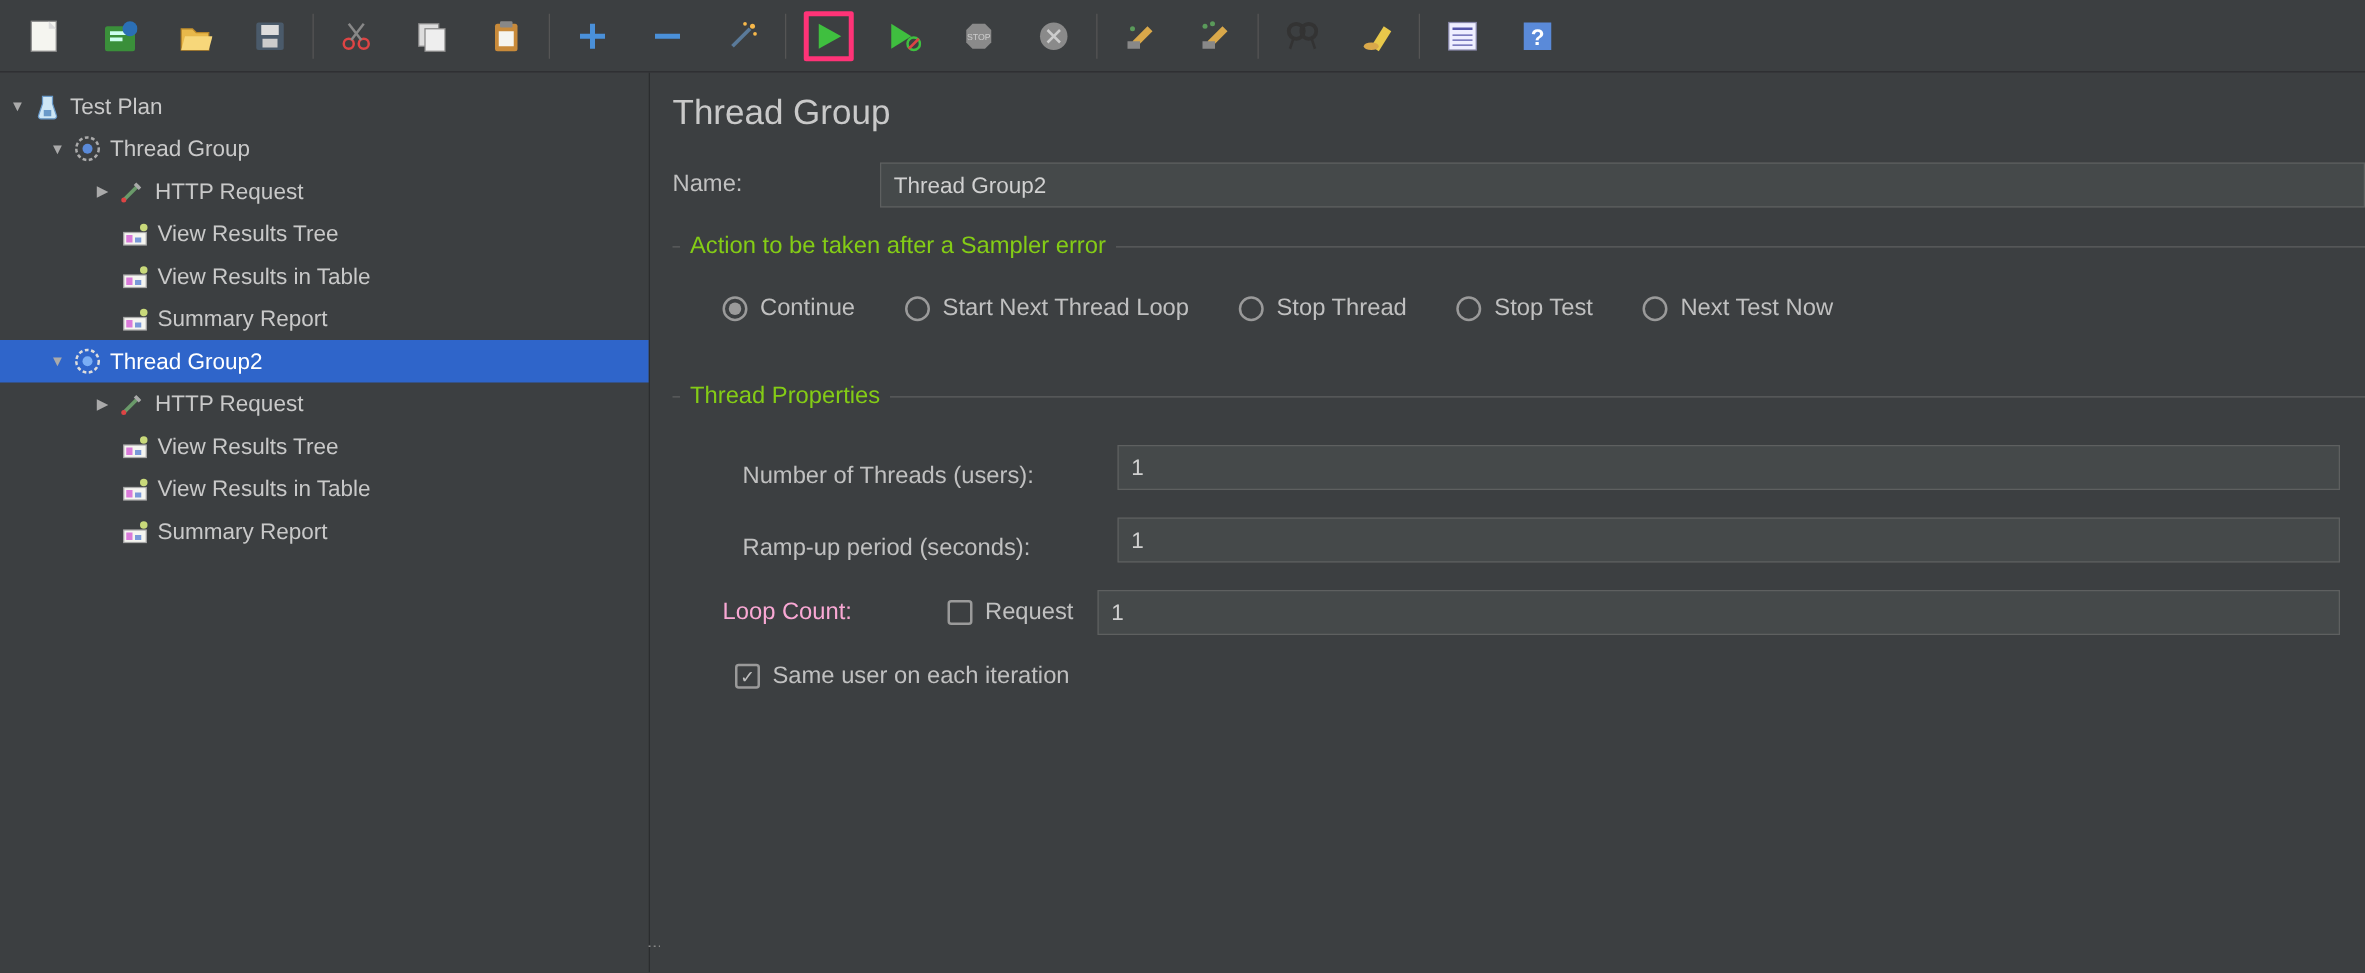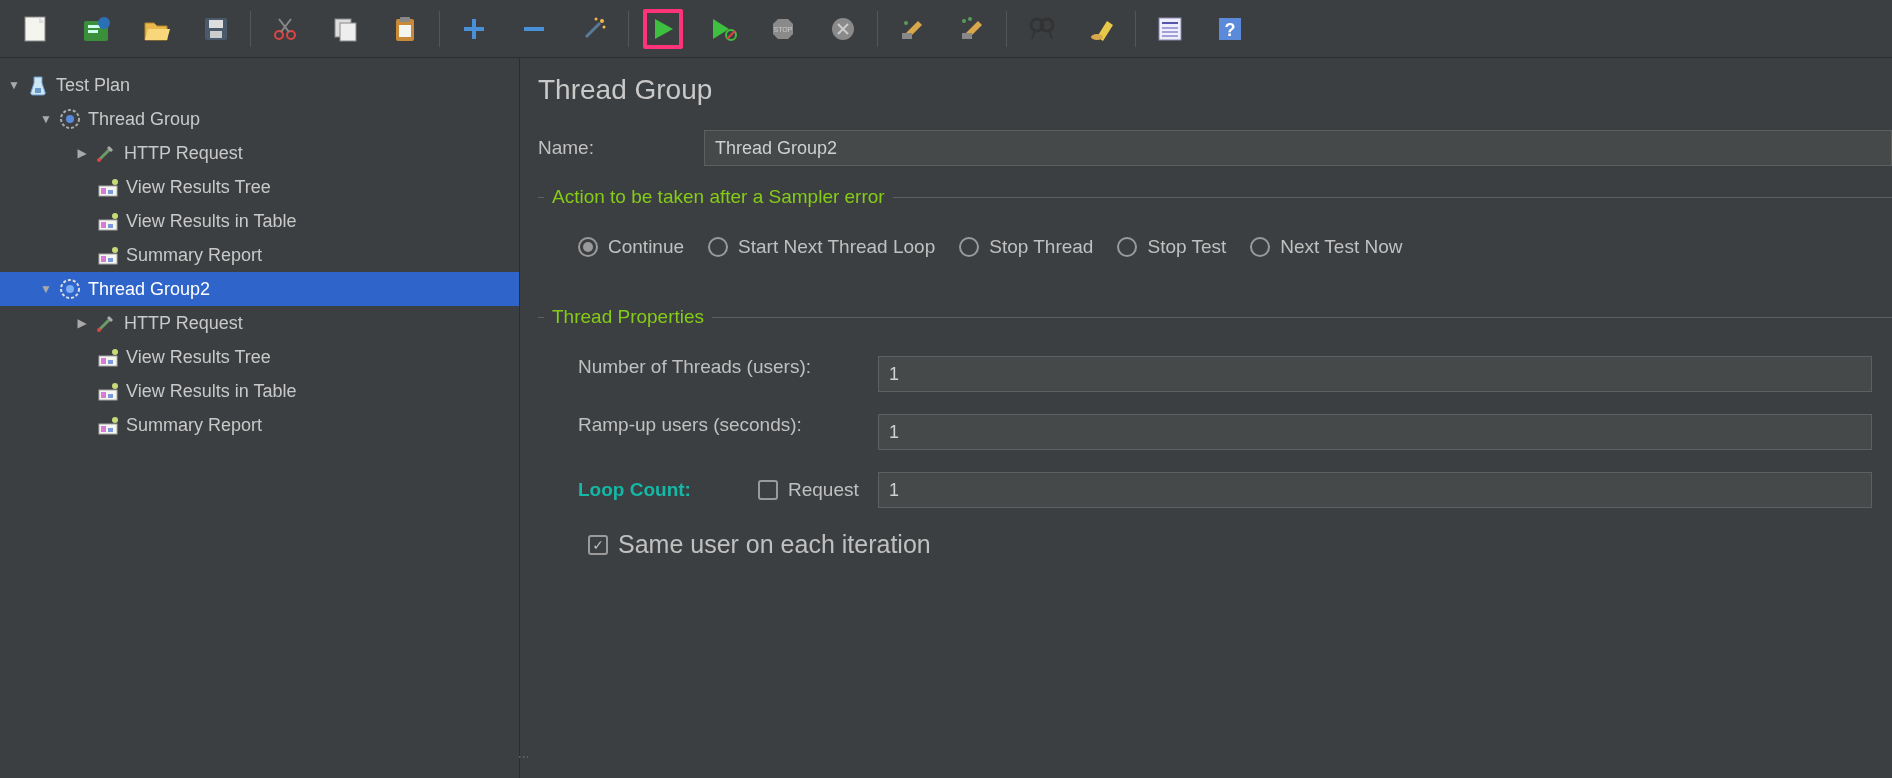--- a/index.html
+++ b/index.html
@@ -149,21 +149,21 @@
 fieldset.thread-props { padding-bottom: 4px; }
 legend {
   font-size: 19px;
   color: #84cc16;
   padding: 0 8px;
   margin-left: -34px;
 }
 .radio-row {
   display: flex;
   align-items: center;
-  gap: 24px;
+  gap: 40px;
 }
 .radio-opt {
   display: flex;
   align-items: center;
   gap: 10px;
   font-size: 19px;
   color: #c0c0c0;
   cursor: pointer;
 }
 .radio-circle {
@@ -177,22 +177,23 @@
 }
 .radio-circle.checked::after {
   content: "";
   width: 10px;
   height: 10px;
   border-radius: 50%;
   background: #9a9a9a;
 }
 .prop-row {
   display: flex;
-  align-items: flex-start;
+  align-items: flex-end;
   margin-bottom: 22px;
+  margin-left: 16px;
 }
 .prop-label {
   width: 300px;
   font-size: 19px;
   color: #c0c0c0;
 }
 .prop-input {
   flex: 1;
   height: 36px;
   background: #45494a;
@@ -211,30 +212,30 @@
   align-items: center;
   justify-content: center;
   margin-right: 10px;
   font-size: 14px;
   color: #c0c0c0;
 }
 .checkbox.checked::after { content: "✓"; }
 .check-row {
   display: flex;
   align-items: center;
-  font-size: 25px;
+  font-size: 19px;
   color: #c0c0c0;
   margin-left: 10px;
 }
 .loop-row {
   display: flex;
   align-items: center;
   margin-bottom: 22px;
 }
-.loop-label { width: 180px; font-size: 19px; color: #14b8a6; font-weight: bold; }
+.loop-label { width: 180px; font-size: 19px; color: #f9a8d4; }
 .loop-infinite { display: flex; align-items: center; width: 120px; font-size: 19px; color: #c0c0c0; }
 svg { display: block; }
 </style>
 </head>
 <body>
 
 <div class="toolbar">
   <div class="toolbar-item">
     <svg width="28" height="28">
         <rect x="3" y="2" width="20" height="24" fill="#f5f5f0" stroke="#888"></rect>
@@ -561,21 +562,21 @@
 
     <fieldset class="thread-props">
       <legend>Thread Properties</legend>
 
       <div class="prop-row">
         <div class="prop-label">Number of Threads (users):</div>
         <input class="prop-input" value="1" style="">
       </div>
 
       <div class="prop-row">
-        <div class="prop-label">Ramp-up users (seconds):</div>
+        <div class="prop-label">Ramp-up period (seconds):</div>
         <input class="prop-input" value="1" style="">
       </div>
 
       <div class="loop-row">
         <div class="loop-label">Loop Count:</div>
         <div class="loop-infinite">
           <span class="checkbox"></span>
           <span>Request</span>
         </div>
         <input class="prop-input" value="1" style="">

